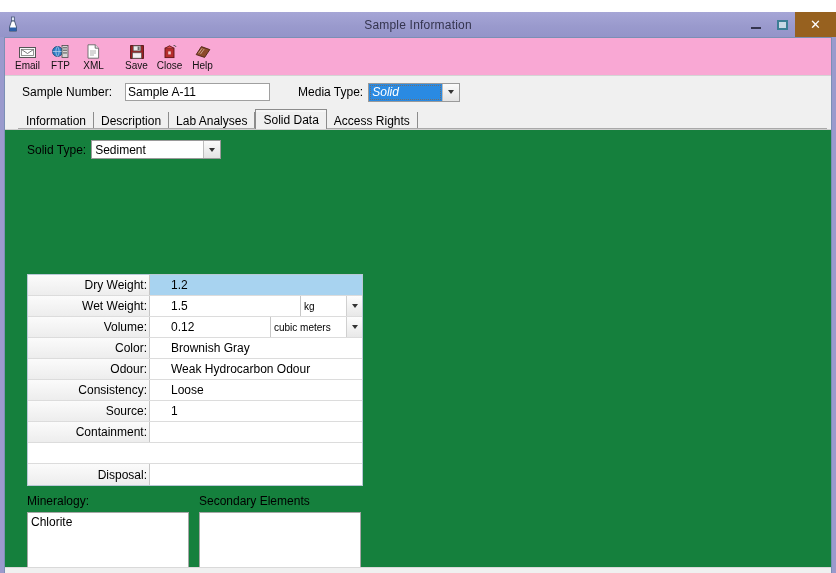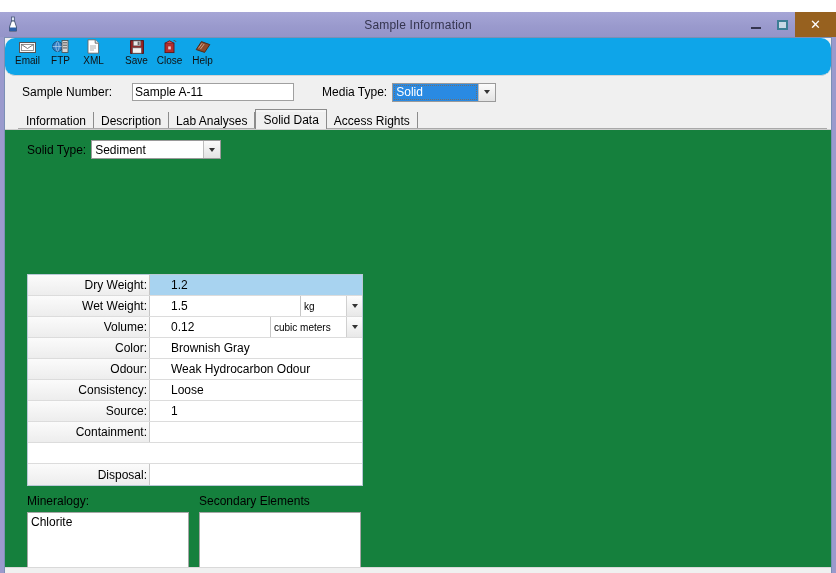--- a/index.html
+++ b/index.html
@@ -97,26 +97,25 @@
     display: flex;
     flex-direction: column;
     position: relative;
     overflow: hidden;
   }
 
   
   .toolbar {
     height: 37px;
     min-height: 37px;
-    background: #0ea5e9;
+    background: #f9a8d4;
     border-bottom: 1px solid #d4d4d4;
     display: flex;
-    align-items: flex-start;
+    align-items: center;
     padding-left: 6px;
-    border-radius: 10px;
   }
   .tool-btn {
     width: 33px;
     display: flex;
     flex-direction: column;
     align-items: center;
     justify-content: center;
     gap: 1px;
     cursor: default;
   }
@@ -158,21 +157,21 @@
     border: 1px solid #a0a0a0;
     background: #ffffff;
     height: 18px;
     box-sizing: border-box;
     display: flex;
     align-items: center;
     padding: 0 2px;
     font-size: 12px;
     color: #000;
   }
-  #sample-number-input { width: 162px; margin-left: 20px; }
+  #sample-number-input { width: 145px; margin-left: 13px; }
 
   .combo {
     height: 19px;
     box-sizing: border-box;
     border: 1px solid #9a9a9a;
     background: #ffffff;
     display: flex;
     align-items: stretch;
     font-size: 12px;
   }
@@ -197,21 +196,21 @@
     display: flex;
     align-items: center;
     justify-content: center;
   }
   .arrow-dn {
     width: 0; height: 0;
     border-left: 3.5px solid transparent;
     border-right: 3.5px solid transparent;
     border-top: 4px solid #333;
   }
-  #media-type-combo { width: 104px; margin-left: 5px; }
+  #media-type-combo { width: 92px; margin-left: 5px; font-style: italic; }
 
   
   .tabstrip {
     height: 20px;
     min-height: 20px;
     margin: 4px 0 0 13px;
     display: flex;
     align-items: flex-end;
     position: relative;
   }

